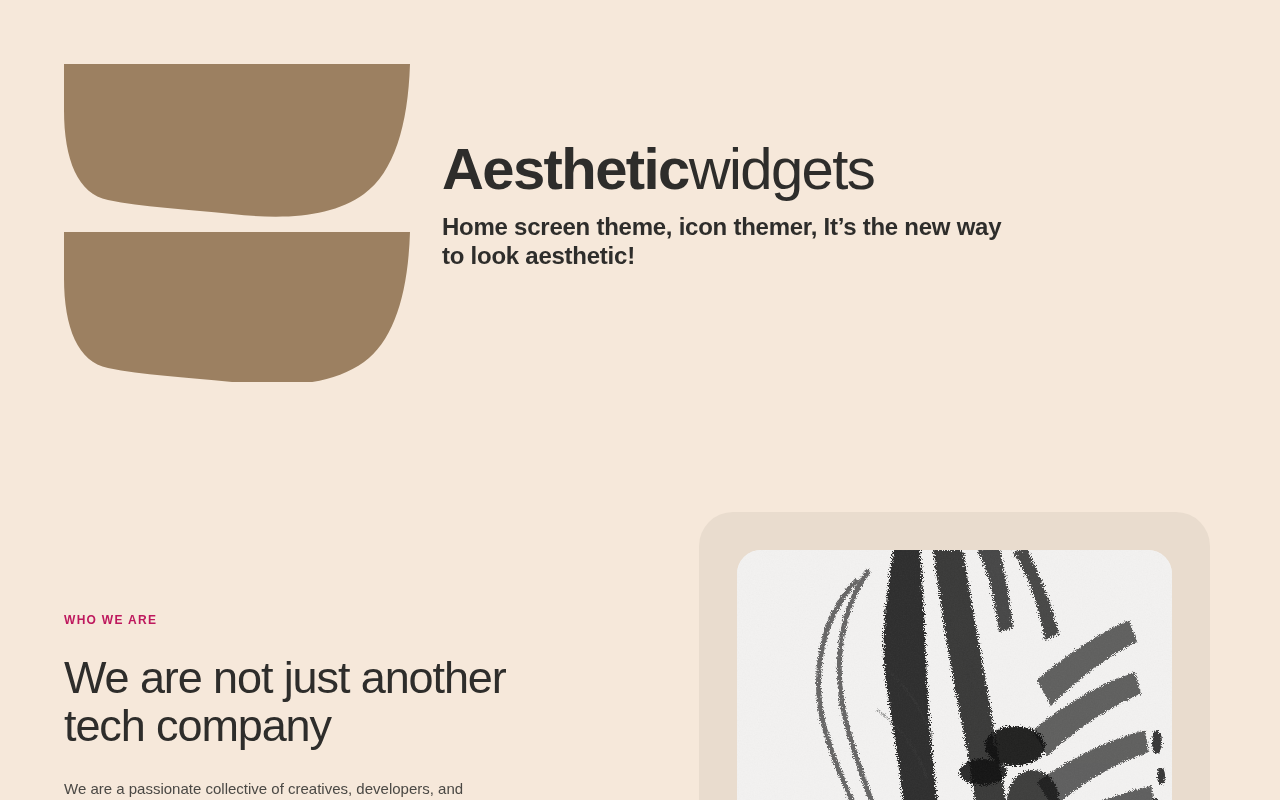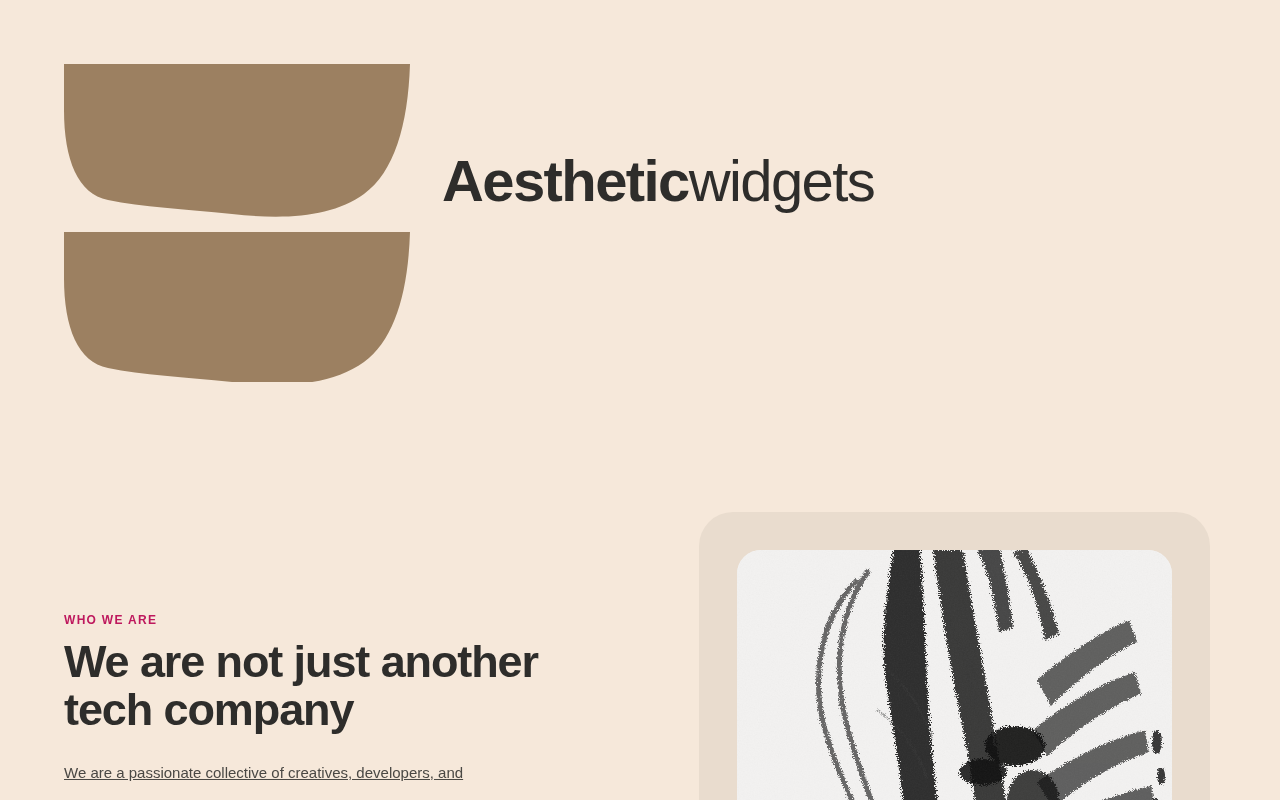--- a/index.html
+++ b/index.html
@@ -34,21 +34,21 @@
     top: 64px;
     width: 346px;
     height: 318px;
   }
 
   .brand-logo svg { display: block; width: 100%; height: 100%; }
 
   .brand-text {
     position: absolute;
     left: 442px;
-    top: 148px;
+    top: 136px;
     width: 620px;
   }
 
   .brand-title {
     font-size: 58px;
     line-height: 66px;
     letter-spacing: -1.6px;
     color: #2E2D2B;
     font-weight: 400;
     white-space: nowrap;
@@ -77,36 +77,35 @@
   .about-eyebrow {
     font-size: 12px;
     font-weight: 700;
     letter-spacing: 1.3px;
     text-transform: uppercase;
     color: #be185d;
     line-height: 16px;
   }
 
   .about-heading {
-    margin-top: 10px;
+    margin-top: 26px;
     font-size: 45px;
     line-height: 48px;
-    font-weight: 700;
+    font-weight: 400;
     letter-spacing: -1.1px;
     color: #2E2D2B;
     max-width: 500px;
   }
 
   .about-body {
     margin-top: 26px;
     font-size: 15px;
     line-height: 25px;
     color: #4A4844;
     max-width: 470px;
-    text-decoration: underline;
   }
 
   
   .artwork-frame {
     position: absolute;
     left: 699px;
     top: 512px;
     width: 511px;
     height: 390px;
     background: #E9DCCE;
@@ -137,20 +136,21 @@
       <path d="M0,0 L346,0 C344,62 330,108 300,130 C268,153 222,156 168,150
                C120,145 78,143 44,136 C14,130 0,96 0,46 Z" fill="#9C8061"></path>
 
       <path d="M0,168 L346,168 C344,230 330,276 300,298 C268,321 222,324 168,318
                C120,313 78,311 44,304 C14,298 0,264 0,214 Z" fill="#9C8061"></path>
     </svg>
   </div>
 
   <div class="brand-text">
     <h1 class="brand-title"><span class="brand-title-strong">Aesthetic</span><span class="brand-title-light">widgets</span></h1>
+    <p class="brand-tagline">Home screen theme, icon themer, It’s the new way to look aesthetic!</p>
   </div>
 
 </section>
 
 <section class="about">
   <div class="about-eyebrow">WHO WE ARE</div>
   <h2 class="about-heading">We are not just another tech company</h2>
   <p class="about-body">We are a passionate collective of creatives, developers, and</p>
 </section>
 

